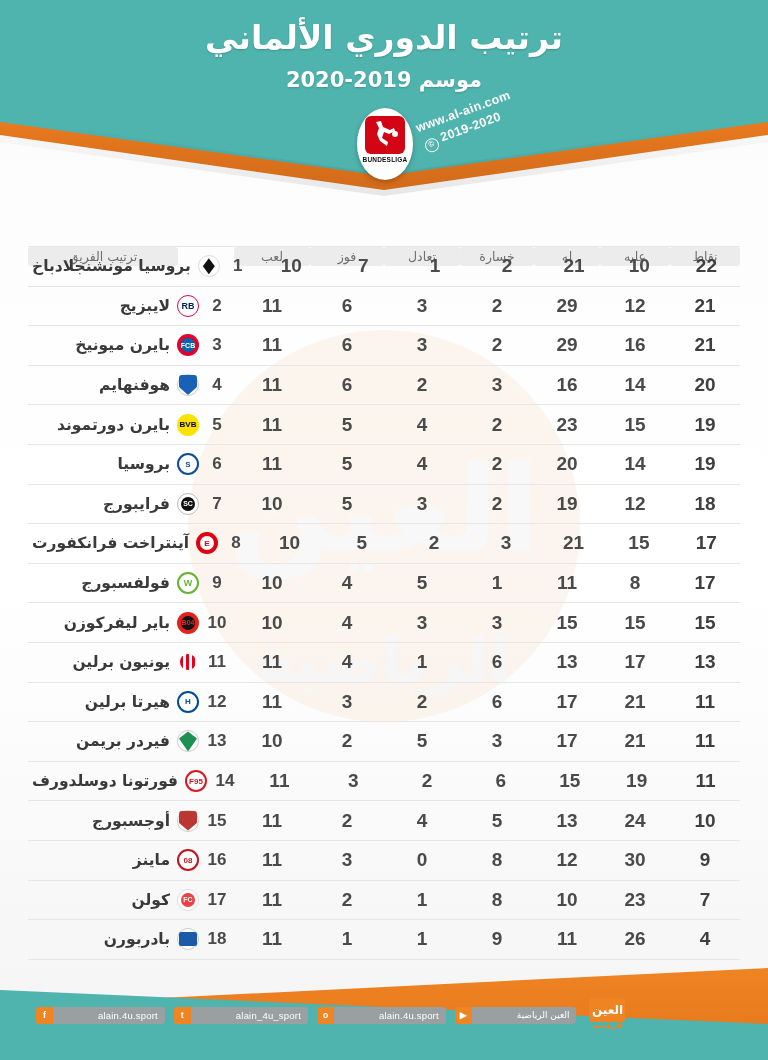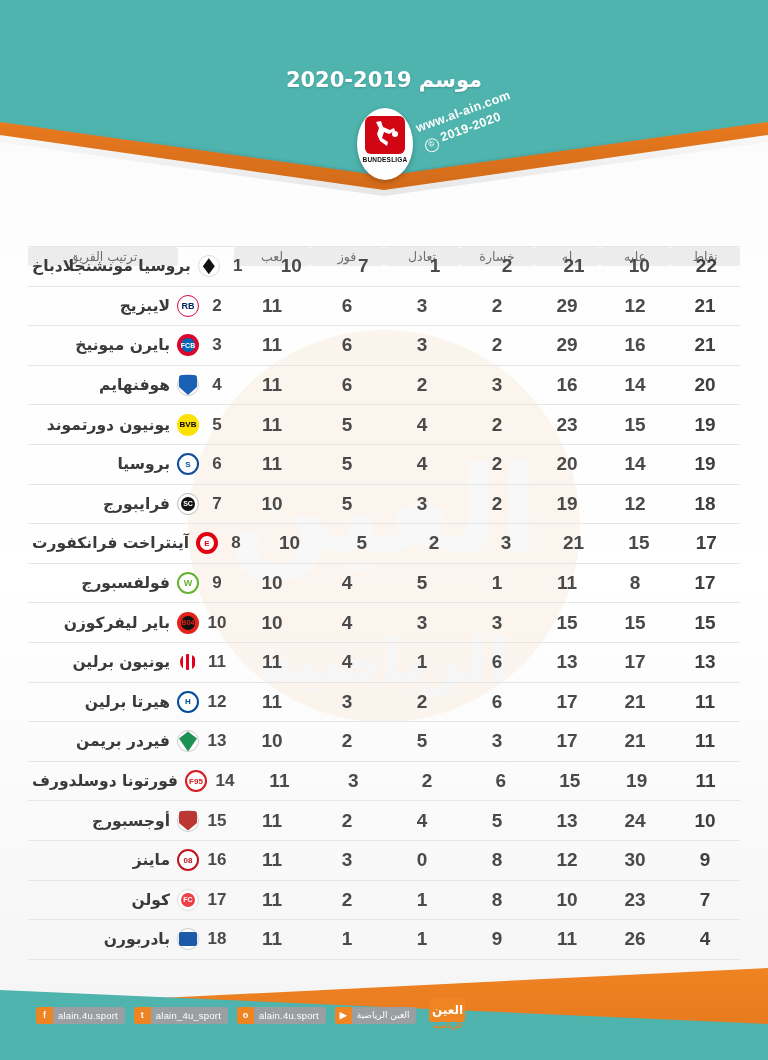--- a/index.html
+++ b/index.html
@@ -114,39 +114,40 @@
   .foot-teal{position:absolute;left:0;bottom:0;width:768px;height:88px;
     background:#4fb3ae;clip-path:polygon(0 18px,768px 52px,768px 88px,0 88px);}
   .social{position:absolute;left:36px;bottom:28px;display:flex;direction:ltr;gap:9px;
     align-items:center;}
   .chip{display:flex;align-items:center;background:#9aa0a2;border-radius:3px;
     height:17px;padding-right:7px;gap:5px;}
   .chip .ico{width:17px;height:17px;border-radius:3px 0 0 3px;background:#ef8423;
     display:flex;align-items:center;justify-content:center;color:#fff;font-size:9px;
     font-weight:bold;font-family:"Liberation Sans",sans-serif;}
   .chip .hand{font-size:9.5px;color:#ffffff;font-family:"Liberation Sans",sans-serif;
-    white-space:nowrap;letter-spacing:.2px;}
+    white-space:nowrap;letter-spacing:.2px;margin-left:40px;}
   .chip .hand.ar{font-family:"DejaVu Sans",sans-serif;direction:rtl;font-size:9px;}
   .alain-logo{margin-left:4px;width:36px;height:34px;position:relative;}
   .alain-logo .box{position:absolute;left:0;top:0;width:36px;height:24px;
     background:#ef8423;border-radius:3px;display:flex;align-items:center;
     justify-content:center;color:#fff;font-size:12px;font-weight:bold;}
   .alain-logo .sub{position:absolute;left:0;top:24px;width:36px;text-align:center;
     color:#ef8423;font-size:7px;font-weight:bold;}
 </style>
 </head>
 <body>
 
 <div id="stage">
 
   <div class="top-wrap">
     <div class="top-orange"></div>
     <div class="top-teal"></div>
     <div class="top-shadow"></div>
 
+    <div class="title">ترتيب الدوري الألماني</div>
     <div class="subtitle">موسم 2019-2020</div>
 
     <div class="bl-badge"></div>
     <div class="bl-square">
       <svg width="34" height="34" viewBox="0 0 34 34" aria-hidden="true">
         <path d="M8 4 L13 3 L15 9 L22 12 L26 10 L27 13 L21 16 L16 14 L14 20 L20 24 L19 28 L12 23 L9 16 L11 10 Z" fill="#ffffff"></path>
       </svg>
     </div>
     <div class="bl-ball"></div>
     <div class="bl-word">BUNDESLIGA</div>
@@ -340,21 +341,21 @@
           </div>
           <div class="c-p">
             <div class="num">11</div>
           </div>
           <div class="c-team teamcell">
             <div class="rank">5</div>
             <div class="crest">
               <div class="disc" style="background:#fde100"></div>
               <div class="txt" style="color:#000;font-size:8px">BVB</div>
             </div>
-            <div class="tname">يونيون دورتموند</div>
+            <div class="tname">بايرن دورتموند</div>
           </div>
         </div>
         <div class="tr">
           <div class="c-pts">
             <div class="num pts">19</div>
           </div>
           <div class="c-ga">
             <div class="num">14</div>
           </div>
           <div class="c-gf">

